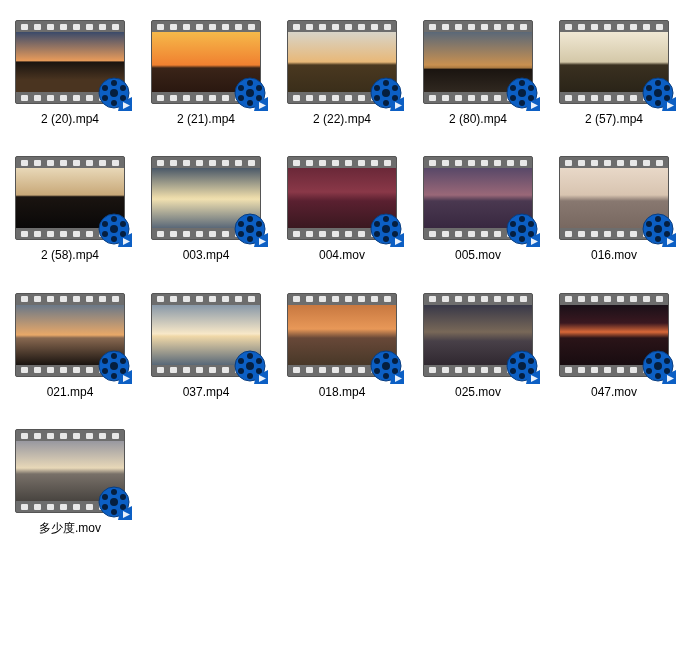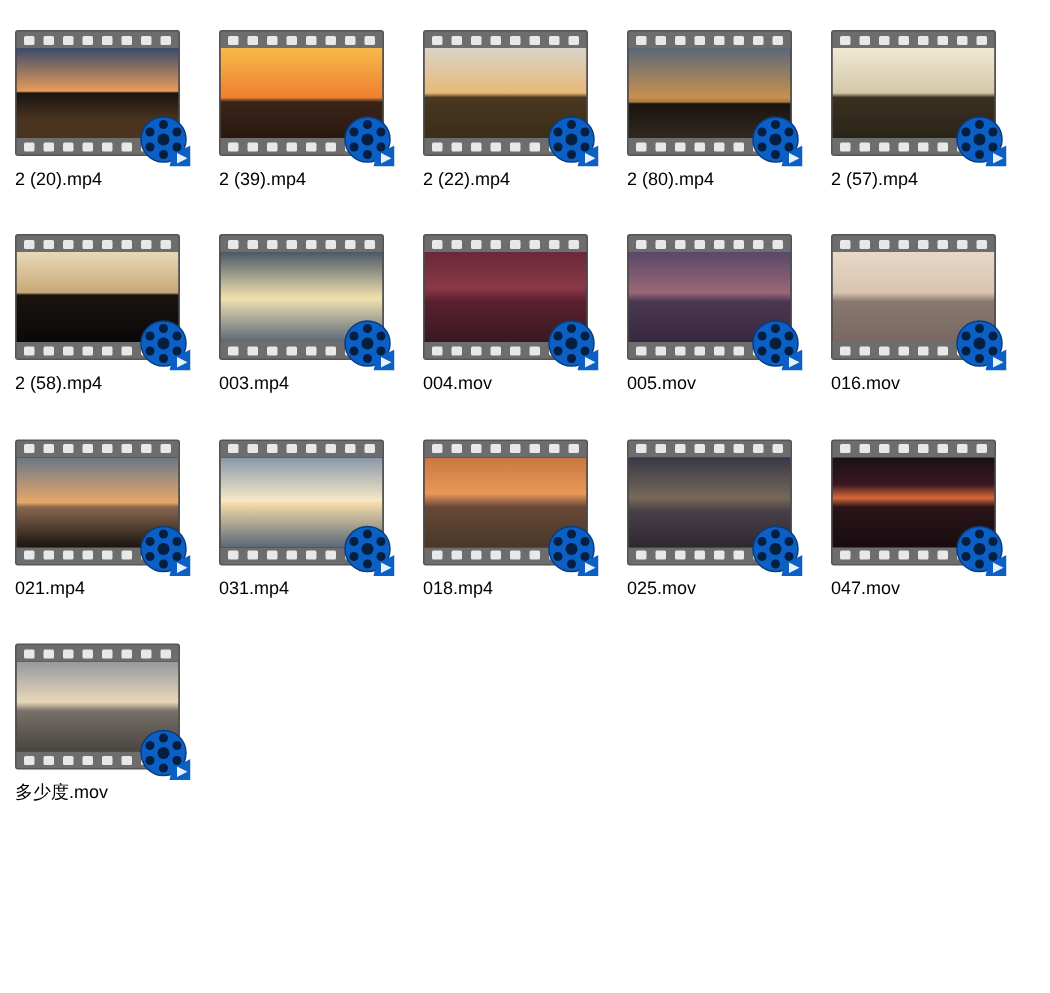--- a/index.html
+++ b/index.html
@@ -14,21 +14,21 @@
     }
     .files-grid {
       display: flex;
       flex-wrap: wrap;
       gap: 30px 16px;
     }
     .file-item {
       width: 120px;
       display: flex;
       flex-direction: column;
-      align-items: flex-start;
+      align-items: center;
       cursor: default;
     }
     .thumb-frame {
       width: 110px;
       height: 84px;
       background: #6d6d6d;
       border: 1px solid #555;
       border-radius: 2px;
       box-sizing: border-box;
       display: flex;
@@ -149,21 +149,21 @@
           <circle cx="18" cy="8" r="3" fill="#051f40"></circle>
           <circle cx="27" cy="13" r="3" fill="#051f40"></circle>
           <circle cx="27" cy="23" r="3" fill="#051f40"></circle>
           <circle cx="18" cy="28" r="3" fill="#051f40"></circle>
           <circle cx="9" cy="23" r="3" fill="#051f40"></circle>
           <circle cx="9" cy="13" r="3" fill="#051f40"></circle>
           <path d="M 24 28 L 36 22 L 36 36 L 22 36 Z" fill="#0c5fc4"></path>
           <path d="M 27 27 L 34 30.5 L 27 34 Z" fill="#e8f0fa"></path>
         </svg>
       </div>
-      <div class="filename">2 (39).mp4</div>
+      <div class="filename">2 (21).mp4</div>
     </div>
     <div class="file-item">
       <div class="thumb-frame">
         <div class="sprocket-row">
           <span></span>
           <span></span>
           <span></span>
           <span></span>
           <span></span>
           <span></span>
@@ -559,21 +559,21 @@
           <circle cx="18" cy="8" r="3" fill="#051f40"></circle>
           <circle cx="27" cy="13" r="3" fill="#051f40"></circle>
           <circle cx="27" cy="23" r="3" fill="#051f40"></circle>
           <circle cx="18" cy="28" r="3" fill="#051f40"></circle>
           <circle cx="9" cy="23" r="3" fill="#051f40"></circle>
           <circle cx="9" cy="13" r="3" fill="#051f40"></circle>
           <path d="M 24 28 L 36 22 L 36 36 L 22 36 Z" fill="#0c5fc4"></path>
           <path d="M 27 27 L 34 30.5 L 27 34 Z" fill="#e8f0fa"></path>
         </svg>
       </div>
-      <div class="filename">031.mp4</div>
+      <div class="filename">037.mp4</div>
     </div>
     <div class="file-item">
       <div class="thumb-frame">
         <div class="sprocket-row">
           <span></span>
           <span></span>
           <span></span>
           <span></span>
           <span></span>
           <span></span>

